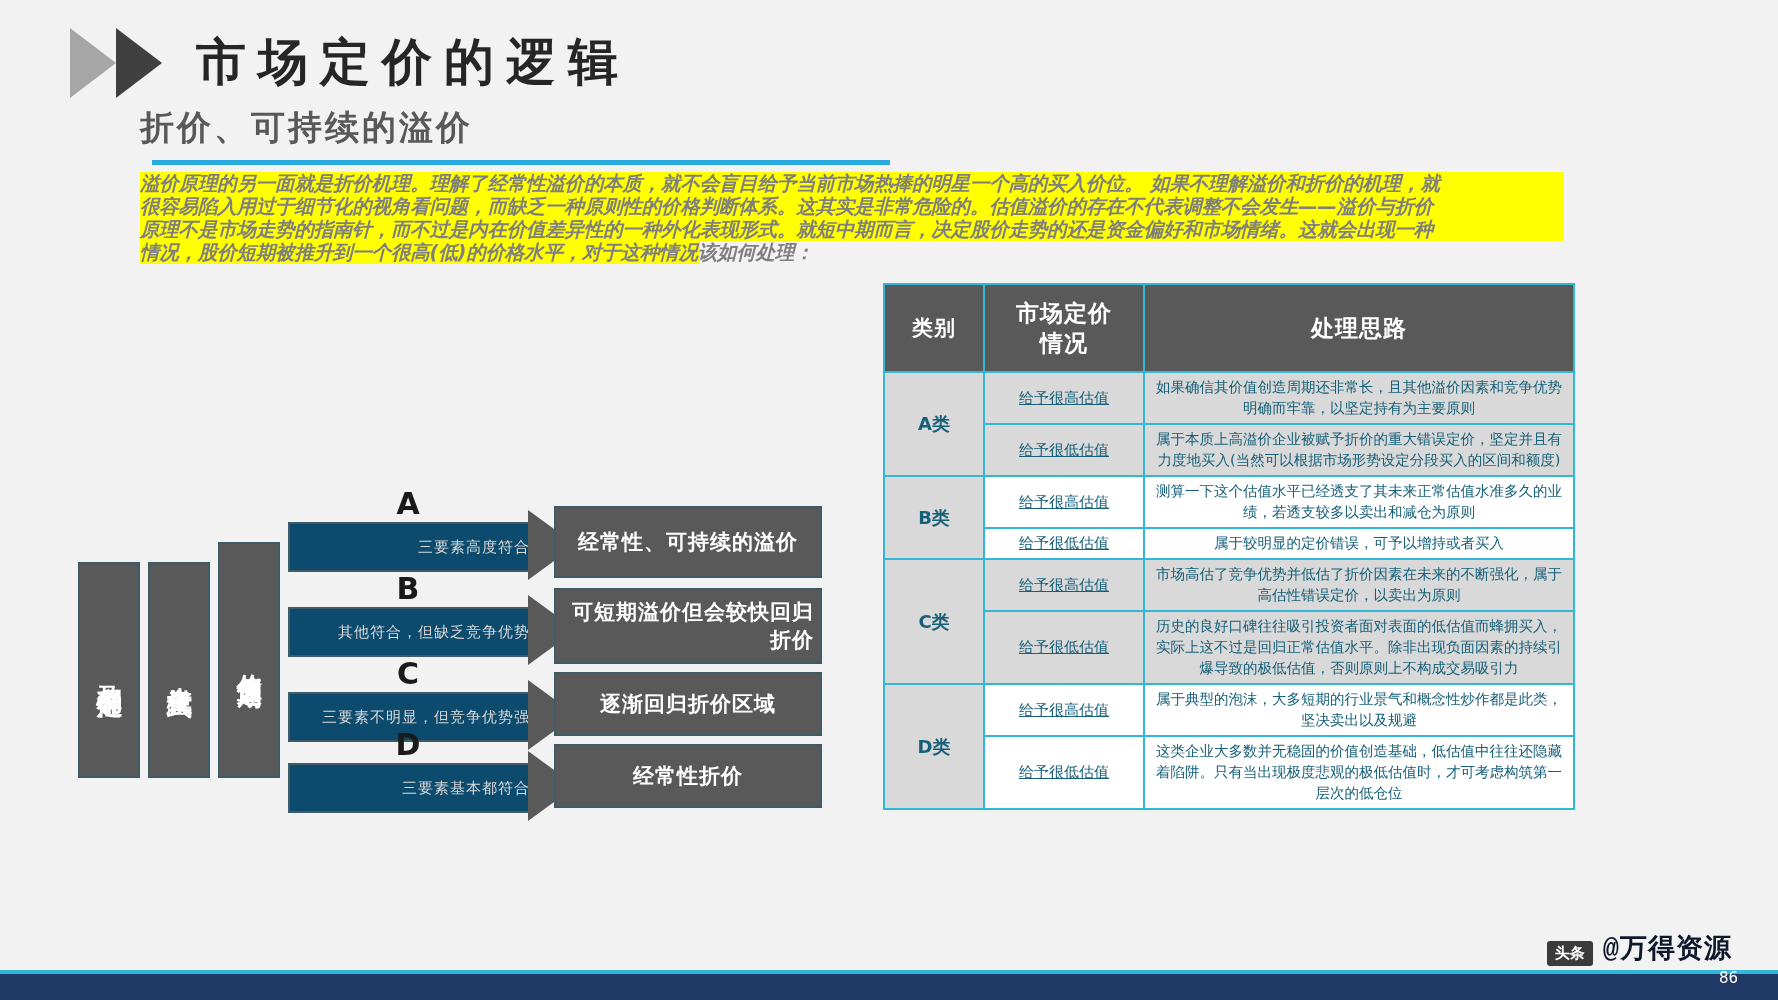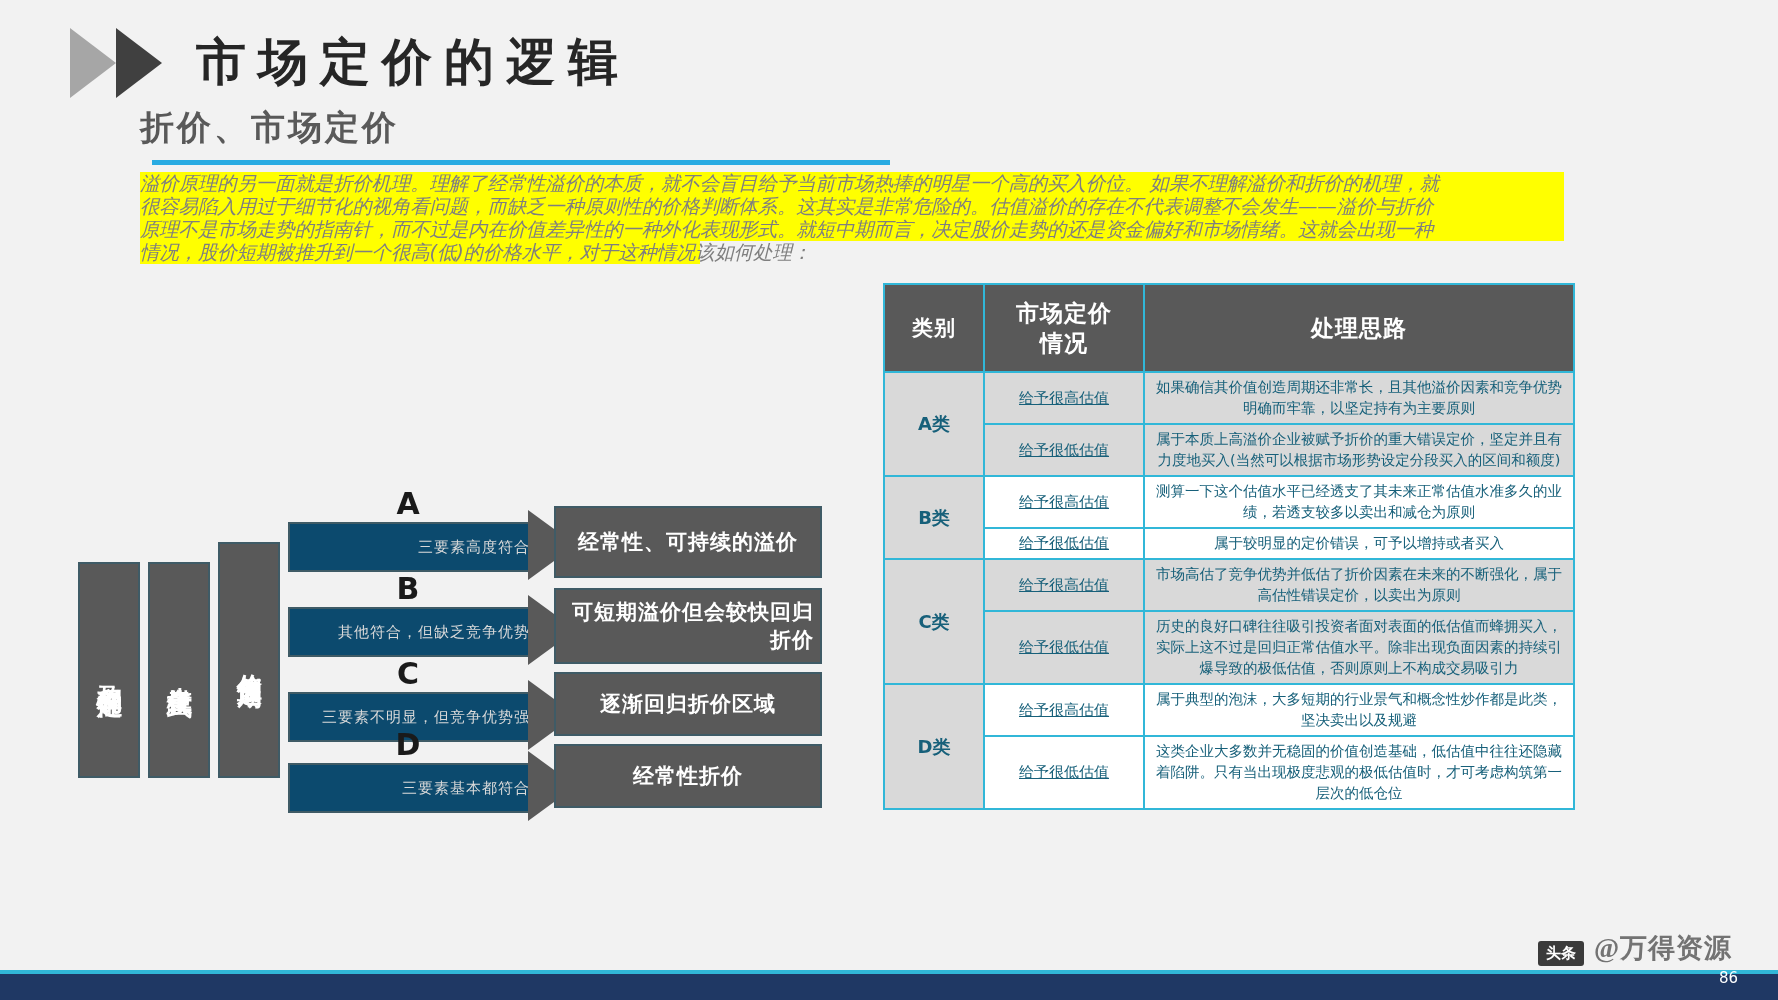--- a/index.html
+++ b/index.html
@@ -31,21 +31,21 @@
 
   
   .para{
     position:absolute;left:140px;top:172px;width:1424px;
   }
   .para .ln{
     display:block;
     background:#ffff00;
     color:#7f7f7f;
     font-style:italic;
-    font-weight:normal;
+    font-weight:bold;
     font-size:19.5px;
     line-height:23px;
     letter-spacing:-0.2px;
     white-space:nowrap;
     font-family:"DejaVu Sans","Liberation Sans",sans-serif;
   }
   .para .ln.l4{width:560px;}
 
   
   .diagram{position:absolute;left:70px;top:480px;width:790px;height:340px;}
@@ -127,34 +127,34 @@
   }
   .watermark{
     position:absolute;right:46px;bottom:34px;display:flex;align-items:flex-end;gap:10px;
   }
   .wm-badge{
     background:#3b3b3b;color:#ffffff;font-size:15px;font-weight:bold;
     padding:3px 8px;border-radius:3px;
     font-family:"DejaVu Sans","Liberation Sans",sans-serif;
   }
   .wm-text{
-    color:#737373;font-size:27px;font-weight:bold;letter-spacing:1px;
-    font-family:Liberation Serif, serif;
+    color:#0f172a;font-size:27px;font-weight:bold;letter-spacing:1px;
+    font-family:Liberation Mono, monospace;
   }
 </style>
 </head>
 <body>
 
 <div class="slide-header">
   <div class="chev-wrap">
     <span class="chev chev1"></span>
     <span class="chev chev2"></span>
   </div>
   <div class="slide-title">市场定价的逻辑</div>
-  <div class="slide-subtitle">折价、市场定价</div>
+  <div class="slide-subtitle">折价、可持续的溢价</div>
   <div class="rule"></div>
 </div>
 
 <div class="para">
   <span class="ln l1">溢价原理的另一面就是折价机理。理解了经常性溢价的本质，就不会盲目给予当前市场热捧的明星一个高的买入价位。 如果不理解溢价和折价的机理，就</span>
   <span class="ln l2">很容易陷入用过于细节化的视角看问题，而缺乏一种原则性的价格判断体系。这其实是非常危险的。估值溢价的存在不代表调整不会发生——溢价与折价</span>
   <span class="ln l3">原理不是市场走势的指南针，而不过是内在价值差异性的一种外化表现形式。就短中期而言，决定股价走势的还是资金偏好和市场情绪。这就会出现一种</span>
   <span class="ln l4">情况，股价短期被推升到一个很高(低)的价格水平，对于这种情况该如何处理：</span>
 </div>
 

